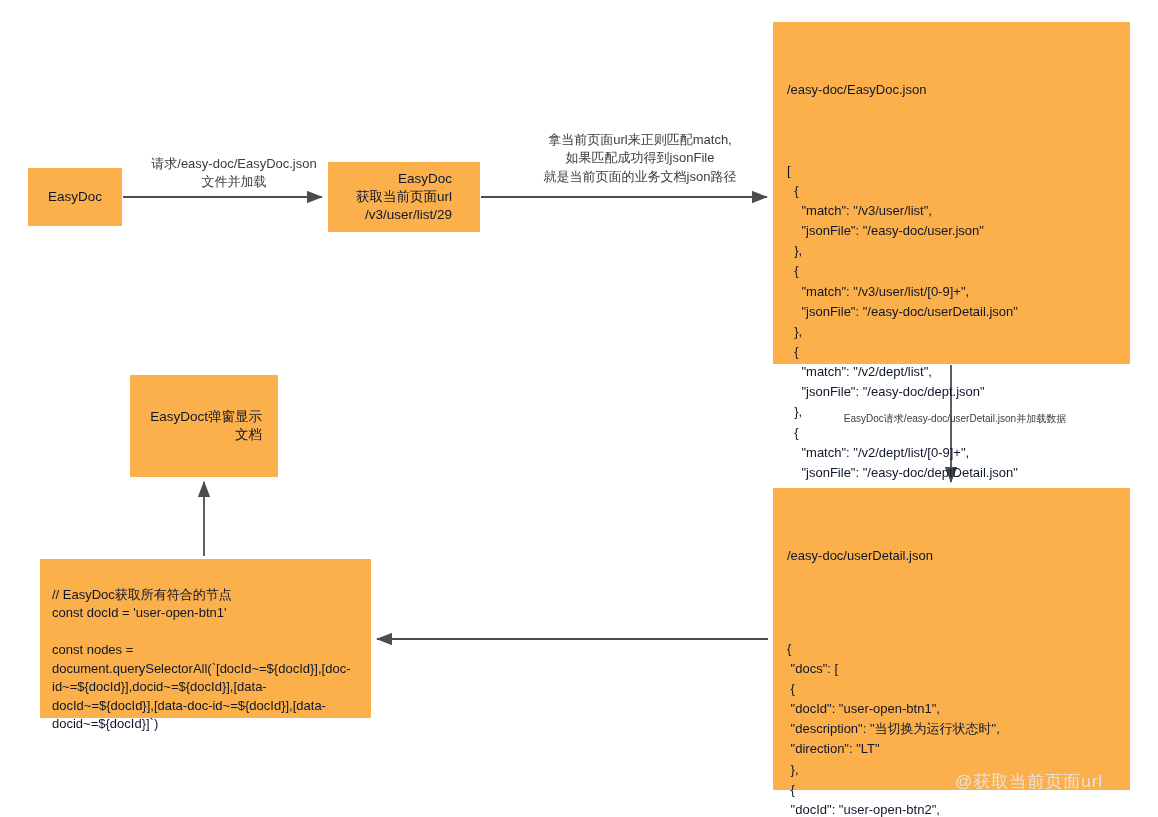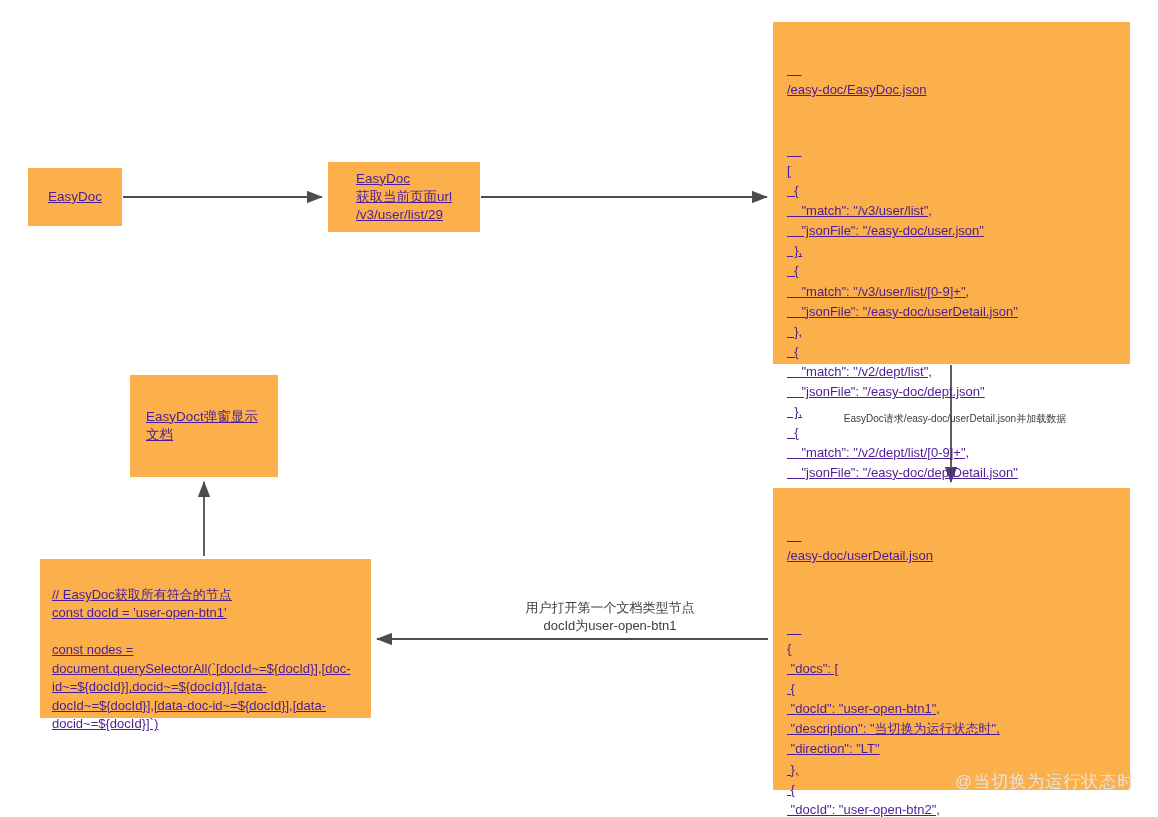--- a/index.html
+++ b/index.html
@@ -26,28 +26,27 @@
     left: 0;
     top: 0;
     width: 1158px;
     height: 817px;
     pointer-events: none;
   }
   .node {
     position: absolute;
     background: #fbb04b;
     box-sizing: border-box;
-    color: #4c1d95;
-    text-decoration: underline;
+    color: #0f172a;
   }
   .node.centered {
     display: flex;
     align-items: center;
     justify-content: center;
-    text-align: left;
+    text-align: right;
     line-height: 1.35;
   }
   .node.codebox {
     padding: 27px 14px 12px 12px;
     line-height: 1.42;
     white-space: pre-wrap;
     word-break: break-word;
   }
   .node.jsonbox {
     padding: 18px 0 12px 14px;
@@ -154,22 +153,25 @@
   </div>
 
   <div class="node centered" id="node-popup" style="padding: 0 16px;">EasyDoct弹窗显示文档</div>
 
   <div class="node codebox" id="node-code">// EasyDoc获取所有符合的节点
 const docId = 'user-open-btn1'
 
 const nodes =
 document.querySelectorAll(`[docId~=${docId}],[doc-id~=${docId}],docid~=${docId}],[data-docId~=${docId}],[data-doc-id~=${docId}],[data-docid~=${docId}]`)</div>
 
+  <div class="edge-label" id="label-request">请求/easy-doc/EasyDoc.json
+文件并加载</div>
 
+  <div class="edge-label" id="label-match">拿当前页面url来正则匹配match,
+如果匹配成功得到jsonFile
+就是当前页面的业务文档json路径</div>
 
   <div class="edge-label" id="label-fetch">EasyDoc请求/easy-doc/userDetail.json并加载数据</div>
 
-  <div class="edge-label" id="label-opendoc">用户打开第一个文档类型节点
-docId为user-open-btn1</div>
 
-  <div class="watermark" id="watermark-juejin">@当切换为运行状态时</div>
+  <div class="watermark" id="watermark-juejin">@获取当前页面url</div>
 
 </div>
 
 </body></html>

